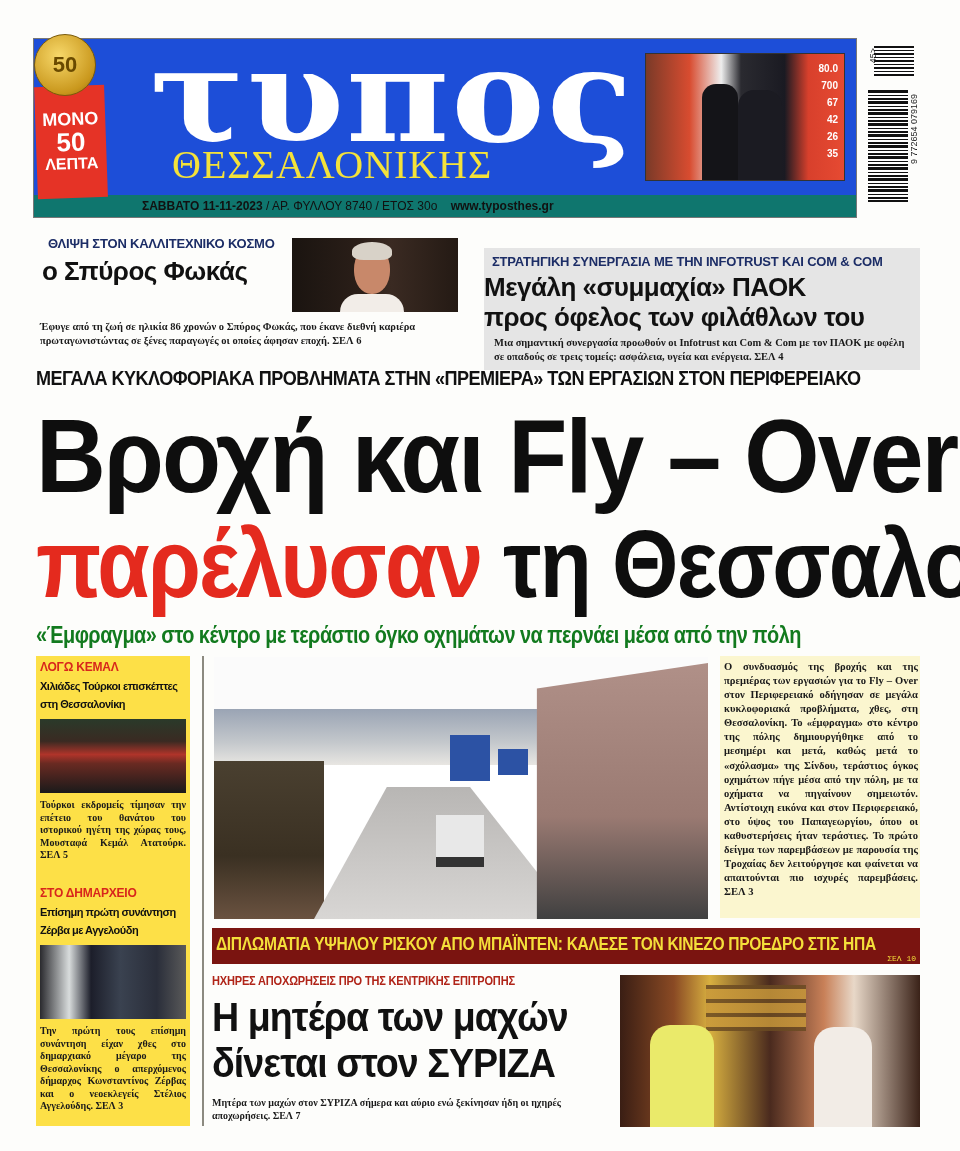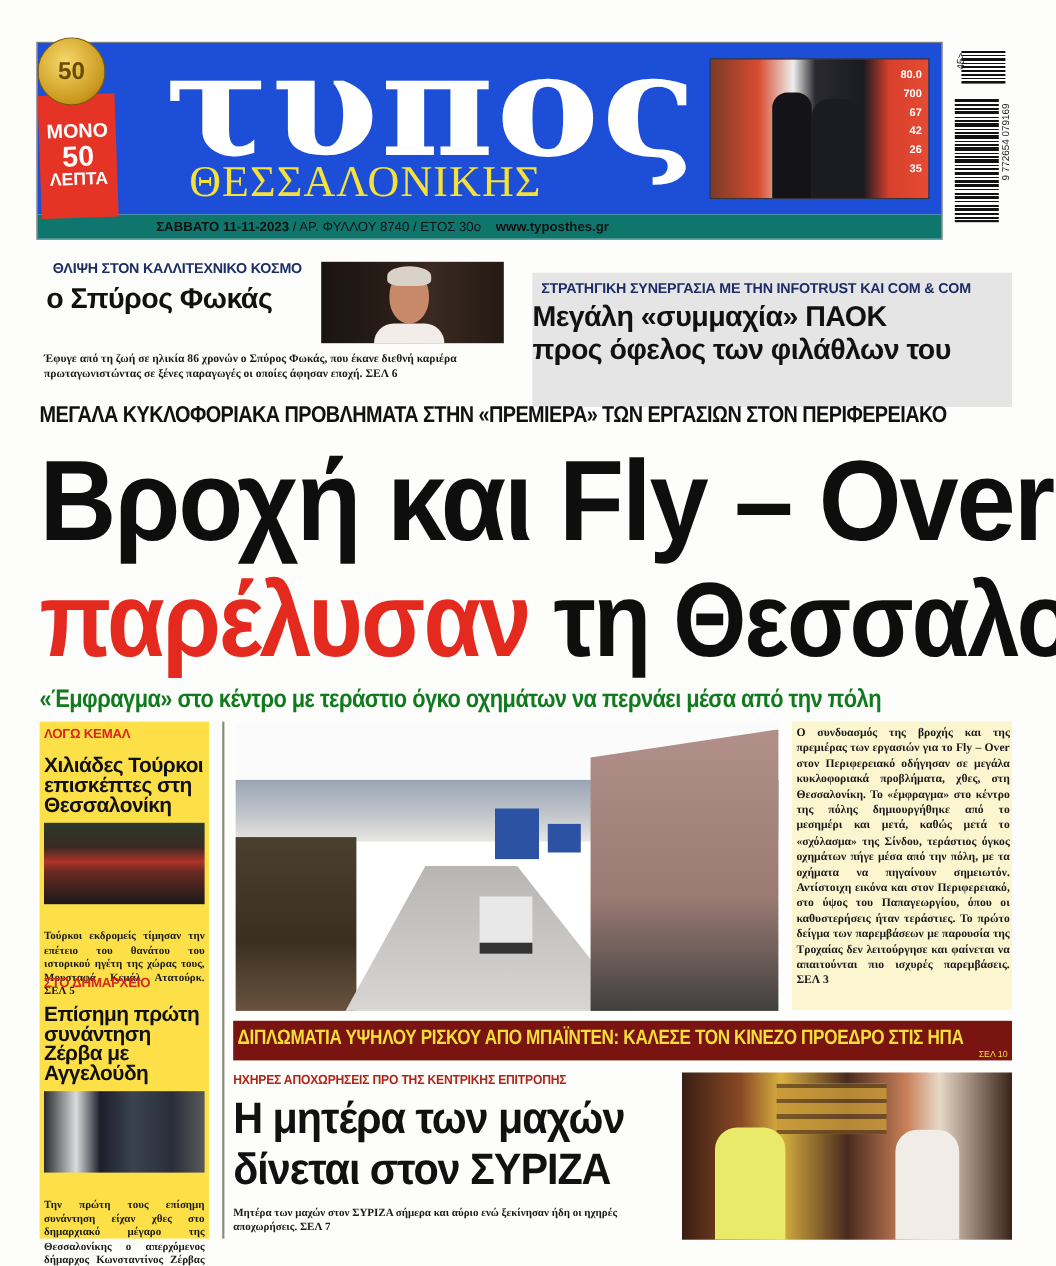--- a/index.html
+++ b/index.html
@@ -58,23 +58,23 @@
   .main-head1 { position: absolute; left: 36px; top: 400px; font-weight: bold; font-size: 104px; line-height: 112px; color: #0e0e0e; letter-spacing: -2px; white-space: nowrap; transform: scaleX(0.93); transform-origin: left top; }
   .main-head2 { position: absolute; left: 36px; top: 510px; font-weight: bold; font-size: 96px; line-height: 108px; color: #0e0e0e; letter-spacing: -2px; white-space: nowrap; transform: scaleX(0.89); transform-origin: left top; }
   .main-head2 .red { color: #e42a1e; }
   .main-sub { position: absolute; left: 36px; top: 622px; font-weight: bold; font-size: 23px; color: #127a1e; letter-spacing: -0.6px; white-space: nowrap; transform: scaleX(0.865); transform-origin: left top; }
 
   
   .col-left { position: absolute; left: 36px; top: 656px; width: 154px; height: 470px; background: #fde047; }
   .col-divider { position: absolute; left: 202px; top: 656px; width: 2px; height: 470px; background: #8c8a80; }
   .side-story { position: absolute; left: 4px; width: 146px; }
   .side-story .kicker { font-size: 12px; }
-  .side-story .headline { font-size: 19px; line-height: 18px; margin-top: 14px; }
+  .side-story .headline { font-size: 11px; line-height: 18px; margin-top: 3px; }
   .side-story .photo { margin-top: 6px; width: 146px; height: 74px; }
-  .side-story .dek { margin-top: 24px; font-size: 10px; line-height: 1.25; text-align: justify; }
+  .side-story .dek { margin-top: 6px; font-size: 10px; line-height: 1.25; text-align: justify; }
   .photo-crowd { background: linear-gradient(180deg,#2a3a2a 0%,#3a2a22 30%,#b0342a 48%,#6a2a22 60%,#1a1a1a 100%); }
   .photo-mayors { background: linear-gradient(90deg,#2a2a2e 0%,#d8dcdc 20%,#1c1e2a 35%,#3a4250 55%,#2a2e3a 80%,#5a5a5a 100%); position: relative; }
 
   
   .main-photo { position: absolute; left: 214px; top: 657px; width: 494px; height: 262px; background: #fff; overflow: hidden; }
   .main-photo .sky { position: absolute; left: 0; top: 0; width: 100%; height: 60px; background: #fbfbfb; }
   .main-photo .hills { position: absolute; left: 0; top: 52px; width: 100%; height: 56px; background: linear-gradient(180deg,#9aa4b4 0%,#c4c8cc 60%,#e8e6e2 100%); }
   .main-photo .trees { position: absolute; left: 0; top: 104px; width: 110px; height: 158px; background: linear-gradient(180deg,#4a4030 0%,#3a3022 60%,#6a5240 100%); }
   .main-photo .road { position: absolute; left: 100px; top: 130px; width: 260px; height: 132px; background: linear-gradient(180deg,#b8b6b4 0%,#d8d6d4 100%); clip-path: polygon(28% 0,60% 0,100% 100%,0 100%); }
   .main-photo .truck { position: absolute; left: 308px; top: 6px; width: 186px; height: 256px; background: linear-gradient(180deg,#b09088 0%,#9a7a72 60%,#404040 100%); clip-path: polygon(8% 10%,100% 0,100% 100%,8% 100%); }
@@ -82,21 +82,21 @@
   .main-photo .sign2 { position: absolute; left: 284px; top: 92px; width: 30px; height: 26px; background: #2c52a4; }
   .main-photo .lorry { position: absolute; left: 222px; top: 158px; width: 48px; height: 52px; background: #e8e8e8; border-bottom: 10px solid #333; }
 
   
   .col-right { position: absolute; left: 720px; top: 656px; width: 200px; height: 262px; background: #fbf6cf; }
   .col-right .dek { position: absolute; left: 4px; top: 4px; width: 194px; font-size: 10.6px; line-height: 1.33; text-align: justify; }
 
   
   .banner { position: absolute; left: 212px; top: 928px; width: 708px; height: 36px; background: #7a1410; }
   .banner .text { position: absolute; left: 4px; top: 5px; font-weight: bold; font-size: 19px; color: #f4df3a; white-space: nowrap; transform: scaleX(0.82); transform-origin: left top; letter-spacing: -0.4px; }
-  .banner .page { position: absolute; right: 4px; bottom: 1px; font-family: Liberation Sans, sans-serif; font-size: 8px; color: #f4df3a; }
+  .banner .page { position: absolute; right: 4px; bottom: 1px; font-family: Liberation Mono, monospace; font-size: 8px; color: #f4df3a; }
 
   
   .story-syriza { position: absolute; left: 212px; top: 972px; width: 400px; height: 150px; }
   .story-syriza .kicker { position: absolute; left: 0; top: 2px; font-size: 12px; transform: scaleX(0.92); transform-origin: left top; }
   .story-syriza .headline { position: absolute; left: 0; top: 22px; font-size: 40px; line-height: 46px; letter-spacing: -1px; white-space: nowrap; transform: scaleX(0.94); transform-origin: left top; }
   .story-syriza .dek { position: absolute; left: 0; top: 124px; width: 400px; font-size: 10px; }
   .photo-syriza { position: absolute; left: 620px; top: 975px; width: 300px; height: 152px; background: linear-gradient(90deg,#3a1e14 0%,#8a4a24 18%,#d8b040 30%,#4a2a1e 50%,#c88058 68%,#e8d8c8 78%,#3a2218 100%); overflow: hidden; }
   .photo-syriza .shelf { position: absolute; left: 86px; top: 10px; width: 100px; height: 46px; background: repeating-linear-gradient(180deg,#6a4a22 0 4px,#c8983a 4px 14px); opacity: 0.85; }
   .photo-syriza .yellow { position: absolute; left: 30px; top: 50px; width: 64px; height: 102px; background: #eaea6a; border-radius: 20px 20px 0 0; }
   .photo-syriza .white { position: absolute; left: 194px; top: 52px; width: 58px; height: 100px; background: #f2ece6; border-radius: 20px 20px 0 0; }
@@ -162,20 +162,21 @@
   </div>
   <div class="dek">Έφυγε από τη ζωή σε ηλικία 86 χρονών ο Σπύρος Φωκάς, που έκανε διεθνή καριέρα πρωταγωνιστώντας σε ξένες παραγωγές οι οποίες άφησαν εποχή. ΣΕΛ 6</div>
 </div>
 
 <div class="story-paok">
   <div class="kicker navy">ΣΤΡΑΤΗΓΙΚΗ ΣΥΝΕΡΓΑΣΙΑ ΜΕ ΤΗΝ INFOTRUST ΚΑΙ COM &amp; COM</div>
   <div class="headline">
     <div>Μεγάλη «συμμαχία» ΠΑΟΚ</div>
     <div>προς όφελος των φιλάθλων του</div>
   </div>
+  <div class="dek">Μια σημαντική συνεργασία προωθούν οι Infotrust και Com &amp; Com με τον ΠΑΟΚ με οφέλη σε οπαδούς σε τρεις τομείς: ασφάλεια, υγεία και ενέργεια. ΣΕΛ 4</div>
 </div>
 
 <div class="main-kicker">ΜΕΓΑΛΑ ΚΥΚΛΟΦΟΡΙΑΚΑ ΠΡΟΒΛΗΜΑΤΑ ΣΤΗΝ «ΠΡΕΜΙΕΡΑ» ΤΩΝ ΕΡΓΑΣΙΩΝ ΣΤΟΝ ΠΕΡΙΦΕΡΕΙΑΚΟ</div>
 <div class="main-head1">Βροχή και Fly – Over</div>
 <div class="main-head2"><span class="red">παρέλυσαν</span><span> τη Θεσσαλονίκη</span></div>
 <div class="main-sub">«Έμφραγμα» στο κέντρο με τεράστιο όγκο οχημάτων να περνάει μέσα από την πόλη</div>
 
 <div class="col-left">
   <div class="side-story" style="top:4px;">
     <div class="kicker red">ΛΟΓΩ ΚΕΜΑΛ</div>

